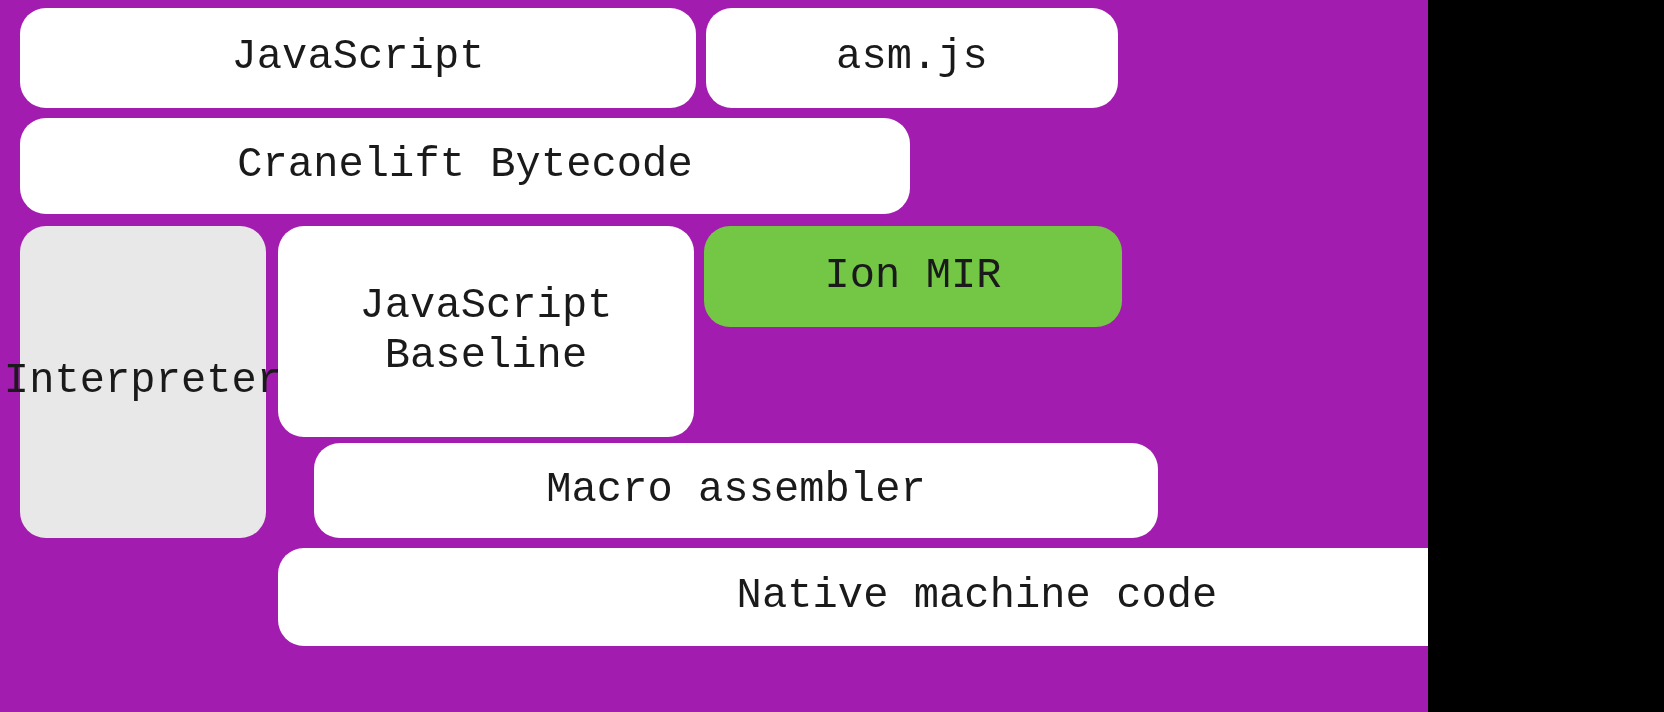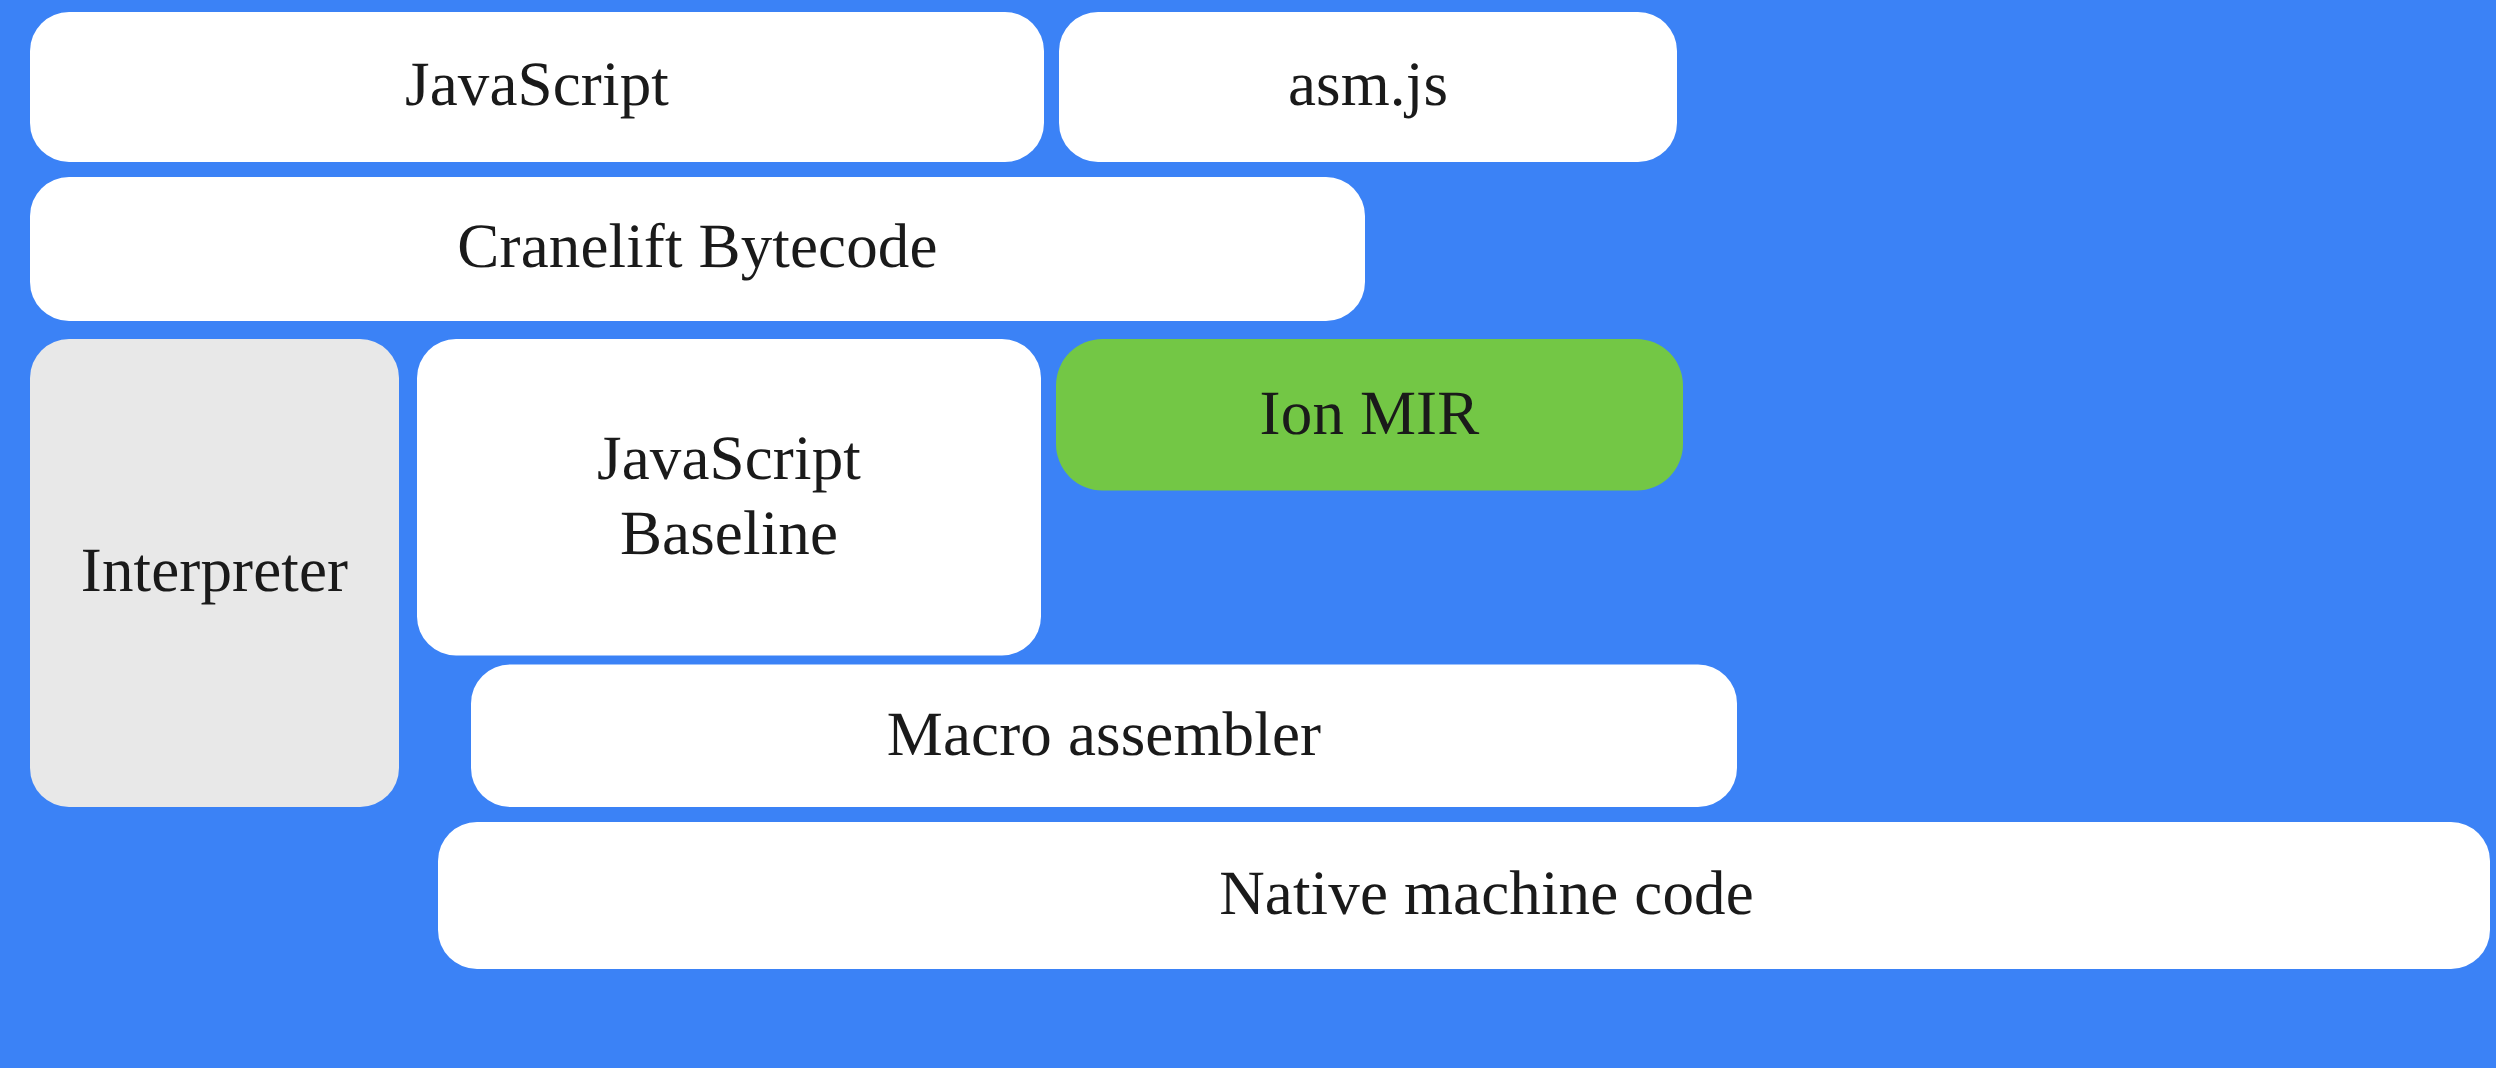--- a/index.html
+++ b/index.html
@@ -3,46 +3,46 @@
 <meta charset="utf-8">
 <title>SpiderMonkey Compiler Pipeline Diagram</title>
 <style>
   html, body {
     margin: 0;
     padding: 0;
     background: #000000;
   }
   #stage {
     position: relative;
-    width: 1664px;
+    width: 1428px;
     height: 712px;
-    background: #3b82f6;
+    background: #a21caf;
     overflow: hidden;
-    font-family: Liberation Serif, serif;
+    font-family: Liberation Mono, monospace;
   }
   .node {
     position: absolute;
     box-sizing: border-box;
     display: flex;
     align-items: center;
     justify-content: center;
     text-align: center;
     border-radius: 26px;
     color: #1a1a1a;
     font-size: 42px;
     line-height: 1.12;
     font-weight: 400;
     letter-spacing: 0.1px;
     white-space: pre-line;
     padding: 2px 10px;
     background: #ffffff;
   }
   .node.fill-white   { background: #ffffff; }
   .node.fill-gray    { background: #e8e8e8; }
-  .node.fill-green   { background: #73c745; border-radius: 31px; }
+  .node.fill-green   { background: #73c745; }
   .node.fill-pink    { background: #f4798c; }
   .node.two-line     { line-height: 1.18; }
 </style>
 </head>
 <body>
 
 <div id="stage">
 
   <div class="node fill-white" style="left:20px;  top:8px;   width:676px; height:100px;">JavaScript</div>
 
@@ -56,15 +56,15 @@
 
   <div class="node fill-white two-line" style="left:278px; top:226px; width:416px; height:211px;">JavaScript
 Baseline</div>
 
   <div class="node fill-green" style="left:704px; top:226px; width:418px; height:101px;">Ion MIR</div>
 
 
 
   <div class="node fill-white" style="left:278px; top:443px; width:844px; height:95px;margin-left:36px;">Macro assembler</div>
 
-  <div class="node fill-white" style="left:292px; top:548px; width:1368px; height:98px;padding-left:40px;">Native machine code</div>
+  <div class="node fill-white" style="left:278px; top:548px; width:1368px; height:98px;padding-left:40px;">Native machine code</div>
 
 </div>
 
 </body></html>

